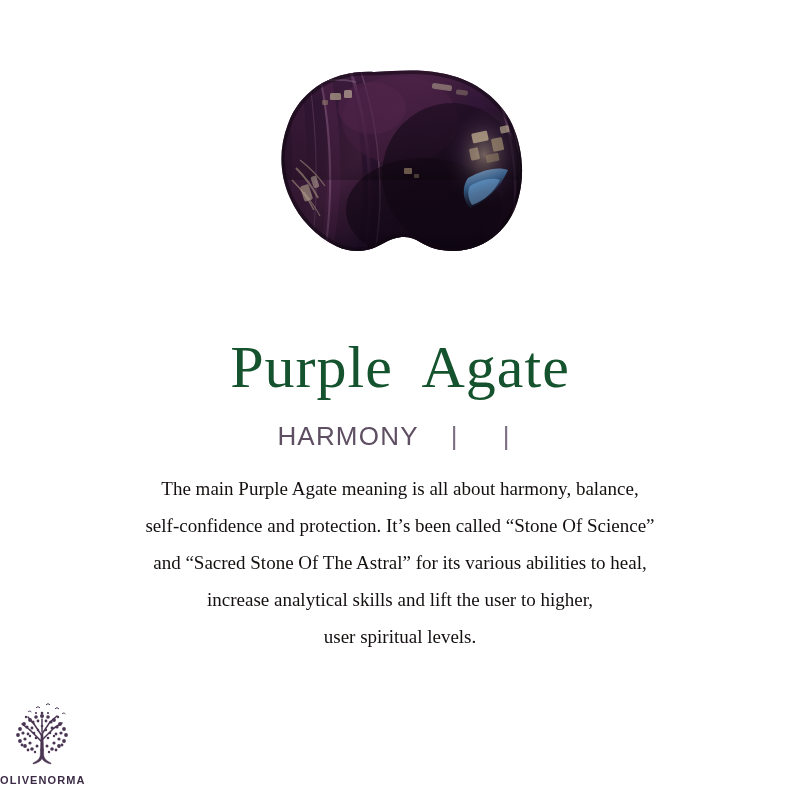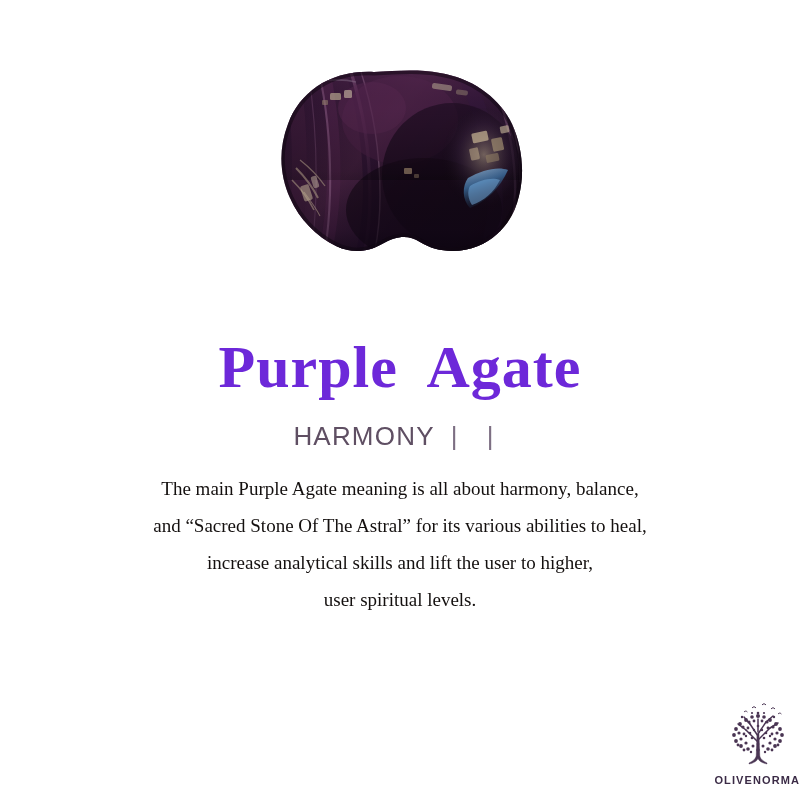--- a/index.html
+++ b/index.html
@@ -38,36 +38,36 @@
     top: 0;
     width: 800px;
     height: 300px;
     display: block;
   }
 
   
   .title {
     margin: 36px 0 0 0;
     font-family: "Liberation Serif", serif;
-    font-weight: 700;
+    font-weight: 400;
     font-size: 60px;
     line-height: 1.05;
     letter-spacing: 1px;
-    color: #6d28d9;
+    color: #14532d;
     text-align: center;
     white-space: pre;
   }
 
   
   .keywords {
     margin-top: 22px;
     display: flex;
     align-items: center;
     justify-content: center;
-    gap: 0;
+    gap: 16px;
     font-family: "Liberation Sans", sans-serif;
     font-weight: 300;
     font-size: 26px;
     letter-spacing: 1.2px;
     color: #5F4F63;
   }
   .keywords .kw { padding: 0 2px; }
   .keywords .sep {
     color: #7d6f83;
     font-weight: 300;
@@ -87,21 +87,21 @@
   .body-copy .ln { display: block; white-space: pre; }
 
   
   .logo {
     position: absolute;
     left: 0;
     right: 0;
     bottom: 14px;
     display: flex;
     flex-direction: column;
-    align-items: flex-end;
+    align-items: flex-start;
     justify-content: flex-end;
   }
   .logo-mark { display: block; }
   .logo-word {
     margin-top: 2px;
     font-family: "Liberation Sans", sans-serif;
     font-weight: 700;
     font-size: 11px;
     letter-spacing: 1.1px;
     color: #3b2b46;
@@ -250,20 +250,21 @@
   <h1 class="title">Purple  Agate</h1>
 
   <div class="keywords">
     <span class="kw">HARMONY</span>
     <span class="sep">|</span>
     <span class="sep">|</span>
   </div>
 
   <div class="body-copy">
     <span class="ln">The main Purple Agate meaning is all about harmony, balance,</span>
+    <span class="ln">self-confidence and protection. It’s been called “Stone Of Science”</span>
     <span class="ln">and “Sacred Stone Of The Astral” for its various abilities to heal,</span>
     <span class="ln">increase analytical skills and lift the user to higher,</span>
     <span class="ln">user spiritual levels.</span>
   </div>
 
   <div class="logo">
     <svg class="logo-mark" width="84" height="72" viewBox="0 0 84 72" aria-hidden="true">
       <g fill="#4a3553" stroke="#4a3553">
 
         <g stroke-width="1" fill="none">

